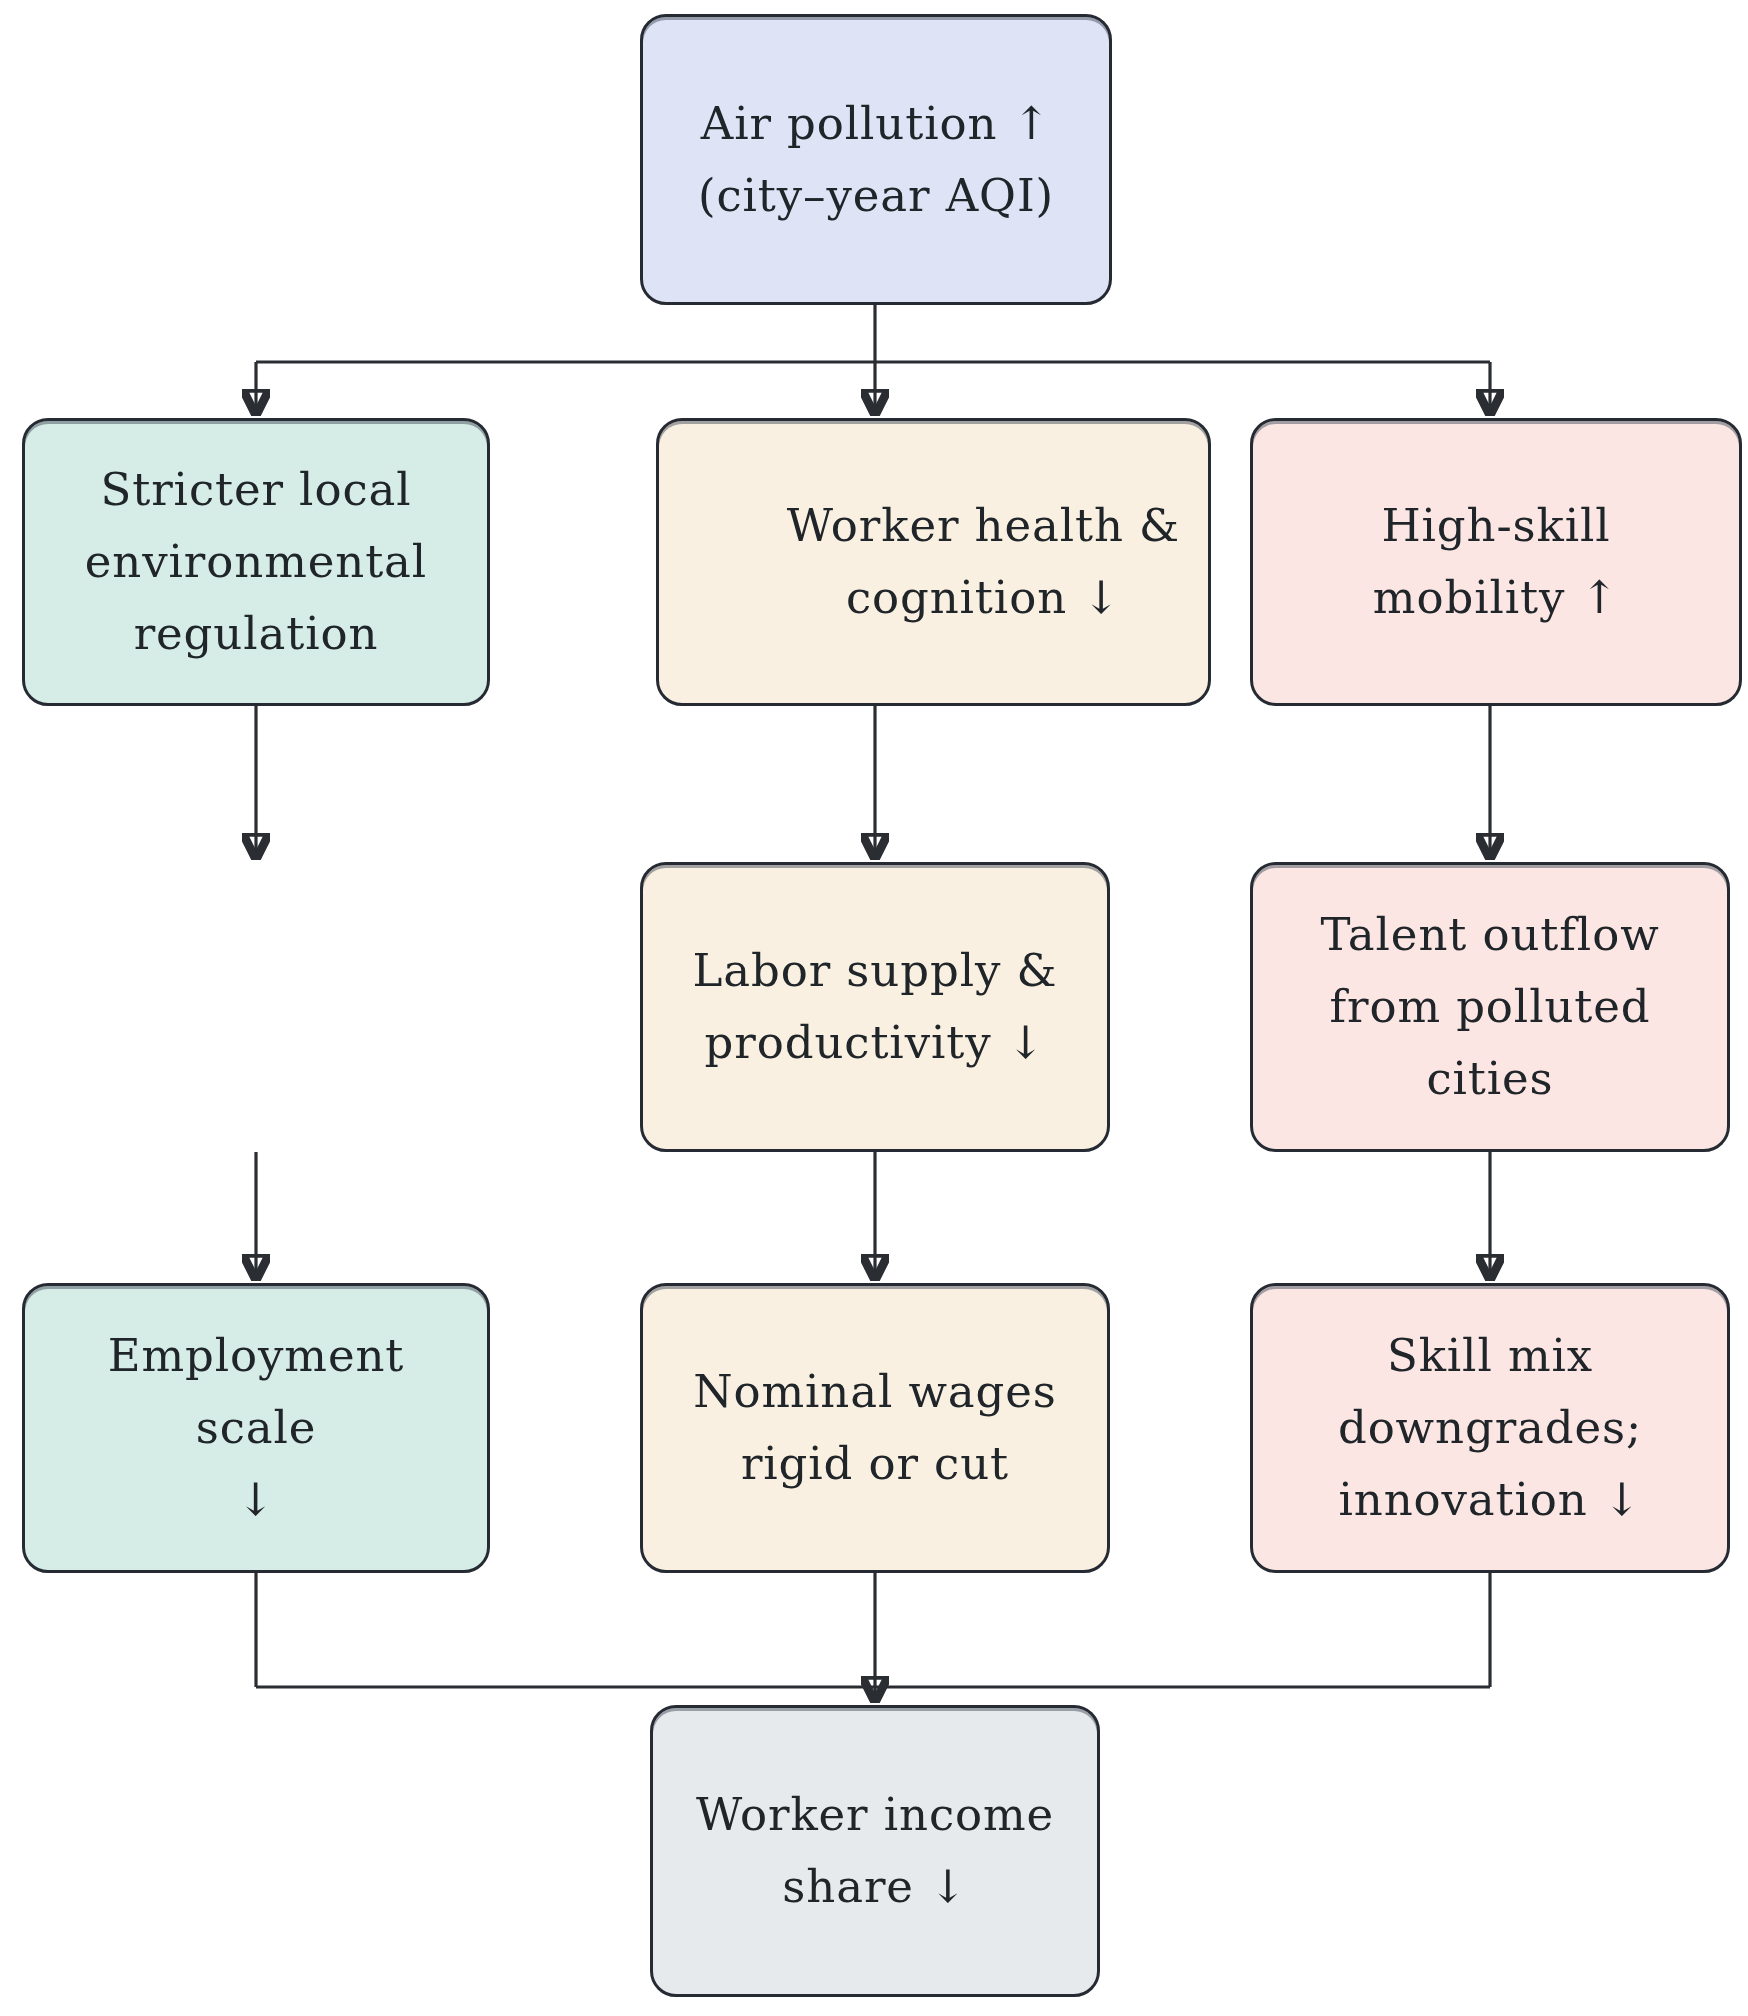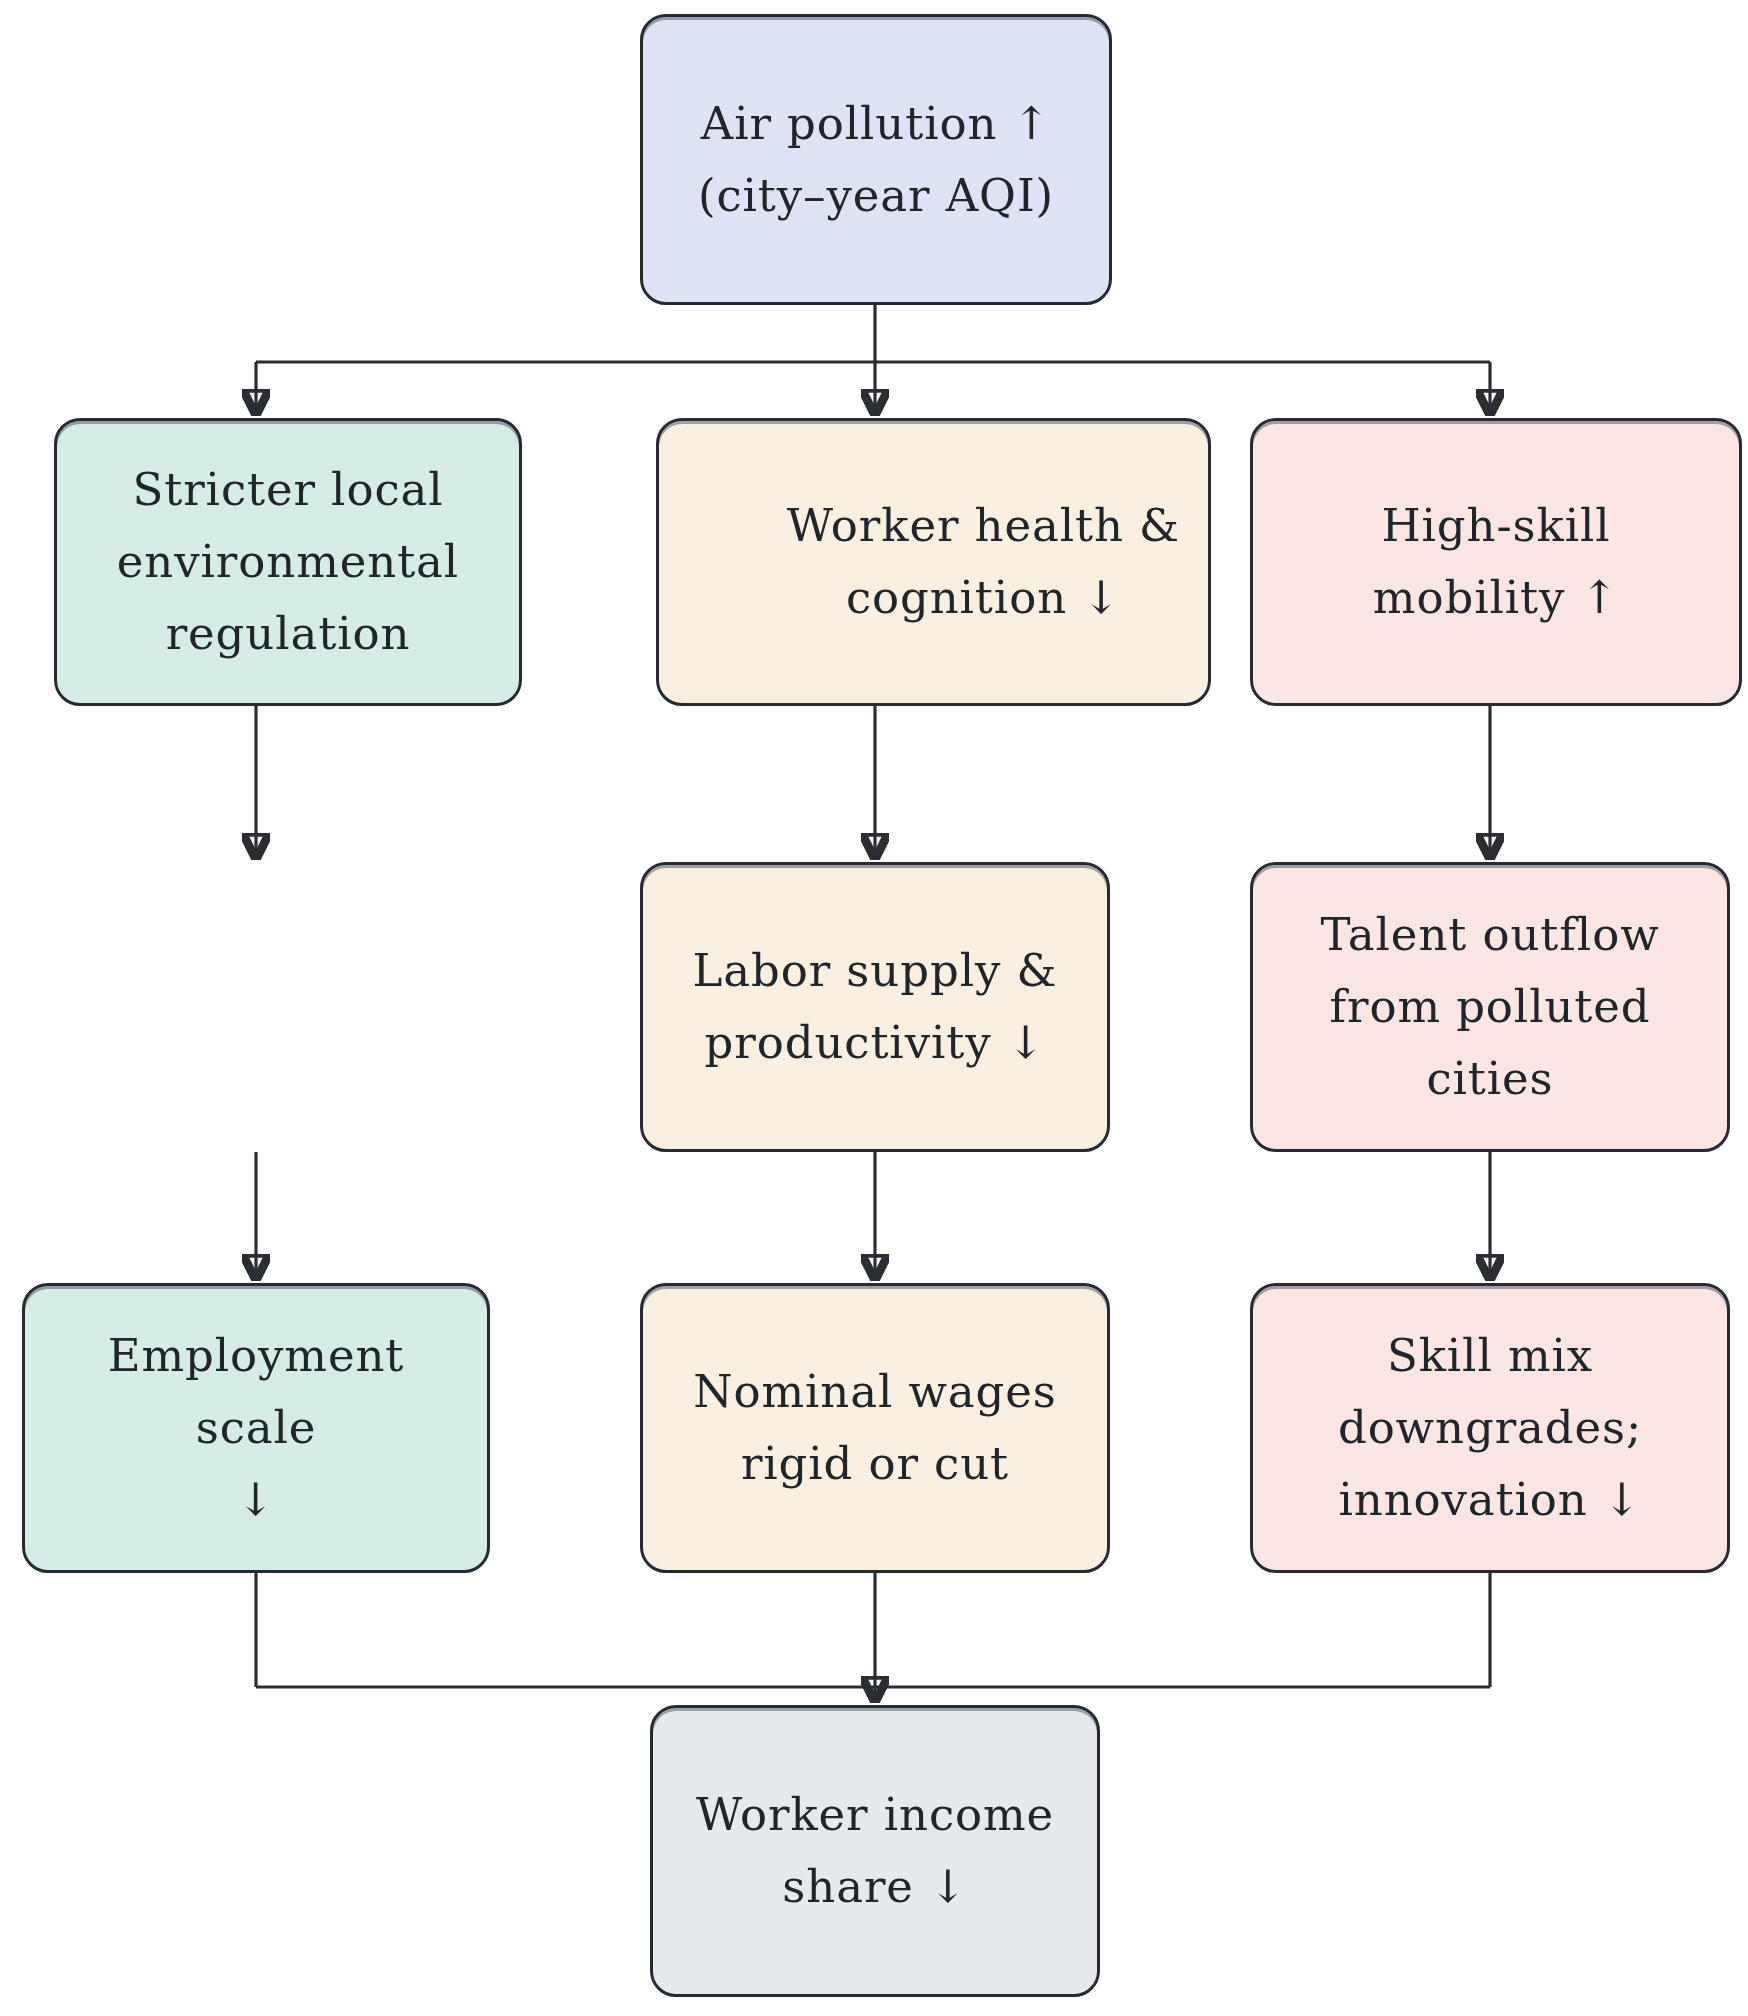--- a/index.html
+++ b/index.html
@@ -66,21 +66,21 @@
     <path d="M1490 1573 V1687"></path>
     <path d="M256 1687 H1490"></path>
     <path d="M875 1573 V1700" marker-end="url(#ah)"></path>
   </svg>
 
   <div class="node n-air" style="background-color: rgb(222, 227, 246);">
     <span class="label">Air pollution ↑
 (city–year AQI)</span>
   </div>
 
-  <div class="node n-regulation" style="background-color: rgb(214, 236, 230); margin-left: 32px;">
+  <div class="node n-regulation" style="background-color: rgb(214, 236, 230);">
     <span class="label">Stricter local
 environmental
 regulation</span>
   </div>
 
   <div class="node n-health" style="background-color: rgb(250, 240, 225);">
     <span class="label">Worker health &amp;
 cognition ↓</span>
   </div>
 

